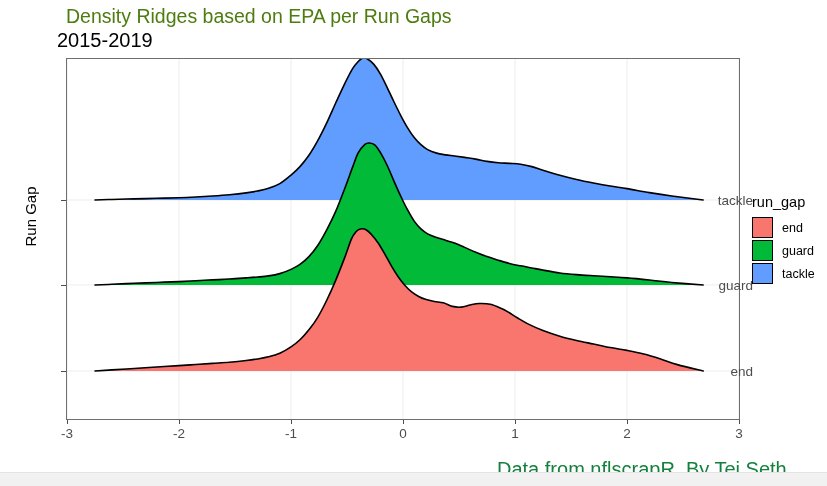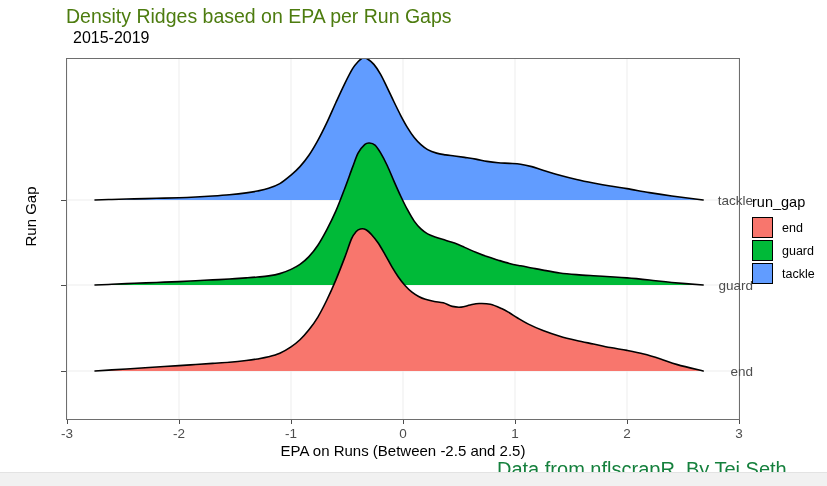--- a/index.html
+++ b/index.html
@@ -27,23 +27,23 @@
     position: absolute;
     left: 66px;
     top: 5px;
     font-size: 19.5px;
     color: #4d7c0f;
     letter-spacing: 0px;
     white-space: nowrap;
   }
   .plot-subtitle {
     position: absolute;
-    left: 73px;
+    left: 57px;
     top: 29px;
-    font-size: 16px;
+    font-size: 20px;
     color: #000;
     white-space: nowrap;
   }
   .plot-caption {
     position: absolute;
     left: 497px;
     top: 458px;
     font-size: 20px;
     color: #15803d;
     white-space: nowrap;
@@ -209,21 +209,20 @@
     </div>
   <div id="y-ticks">
       <div class="ytick-label" style="top: 371px;">end</div>
       <div class="ytick-mark" style="top: 371px;"></div>
       <div class="ytick-label" style="top: 285px;">guard</div>
       <div class="ytick-mark" style="top: 285px;"></div>
       <div class="ytick-label" style="top: 200px;">tackle</div>
       <div class="ytick-mark" style="top: 200px;"></div>
     </div>
 
-  <div class="axis-title-x">EPA on Runs (Between -2.5 and 2.5)</div>
 
   <div class="plot-caption">Data from nflscrapR, By Tej Seth</div>
 
   <div id="legend">
     <div class="legend-title">run_gap</div>
     <div id="legend-items">
         <div class="legend-row">
           <div class="legend-key" style="background: rgb(248, 118, 109);"></div>
           <div class="legend-label">end</div>
         </div>

